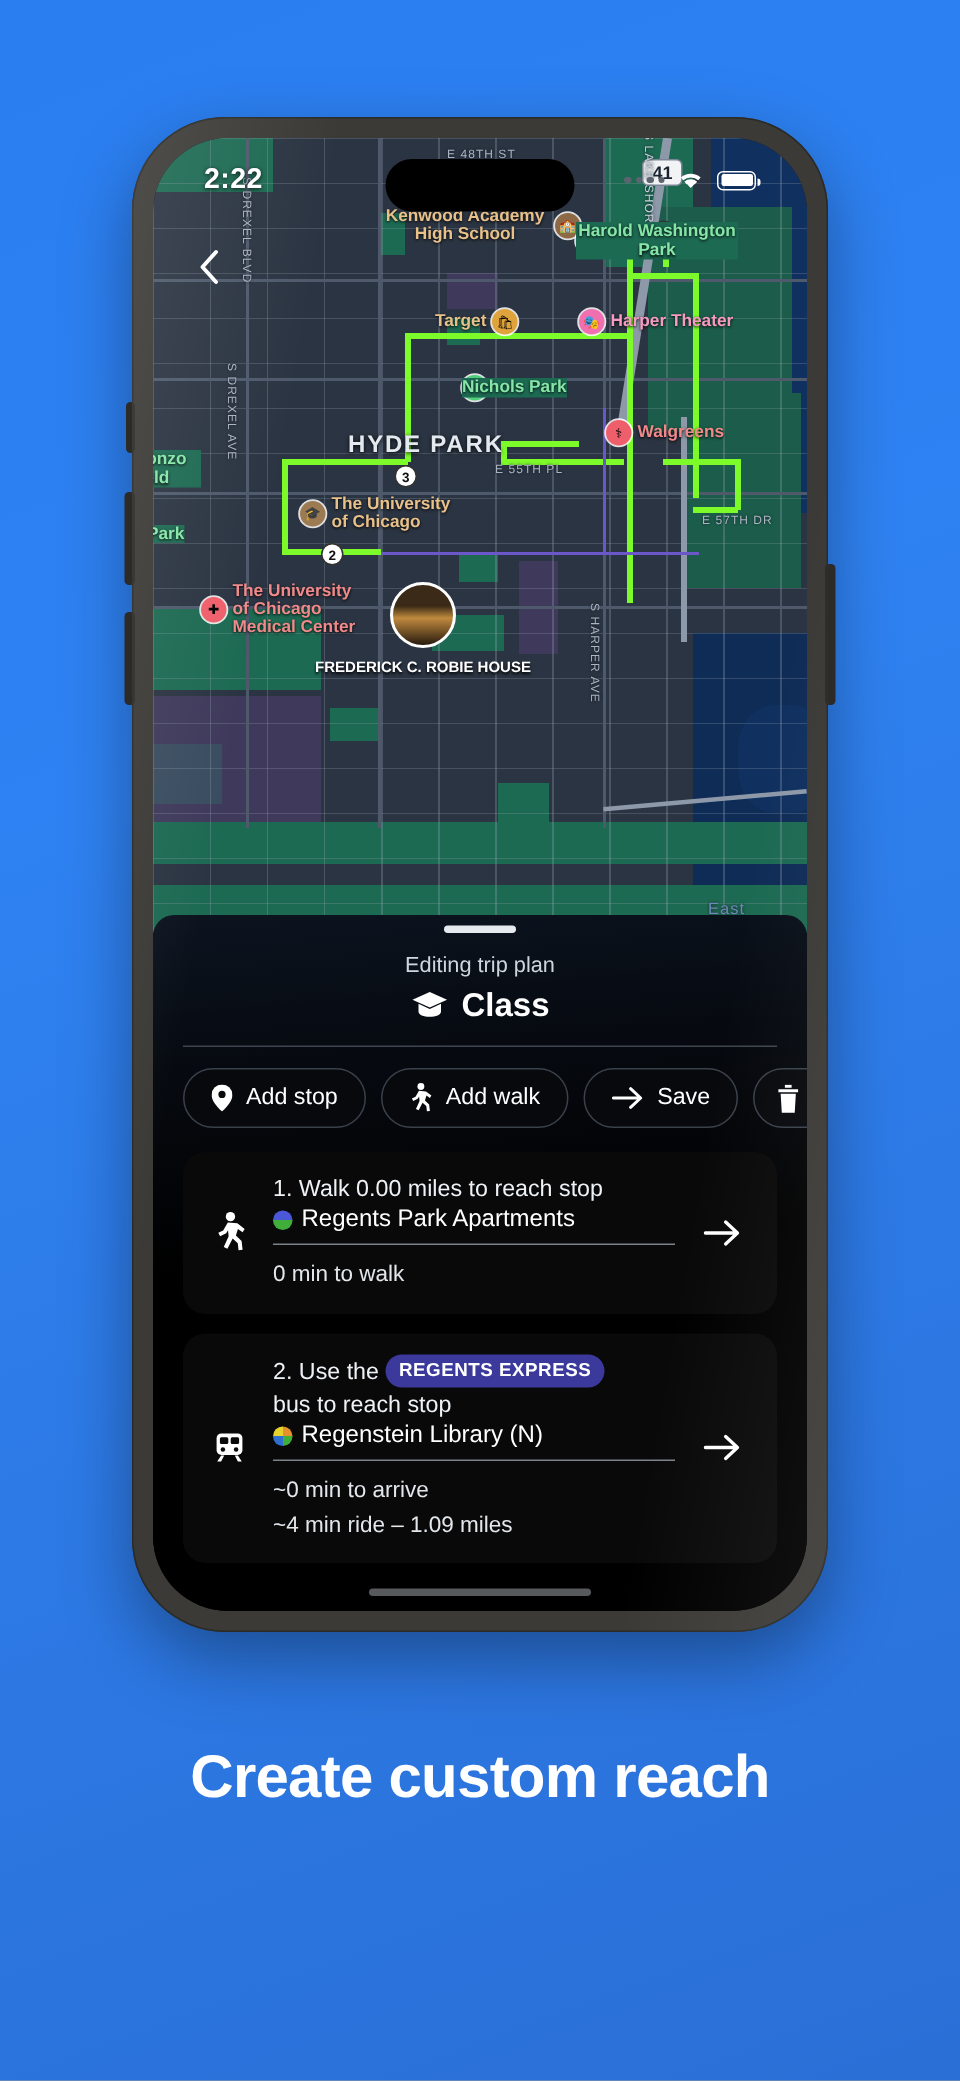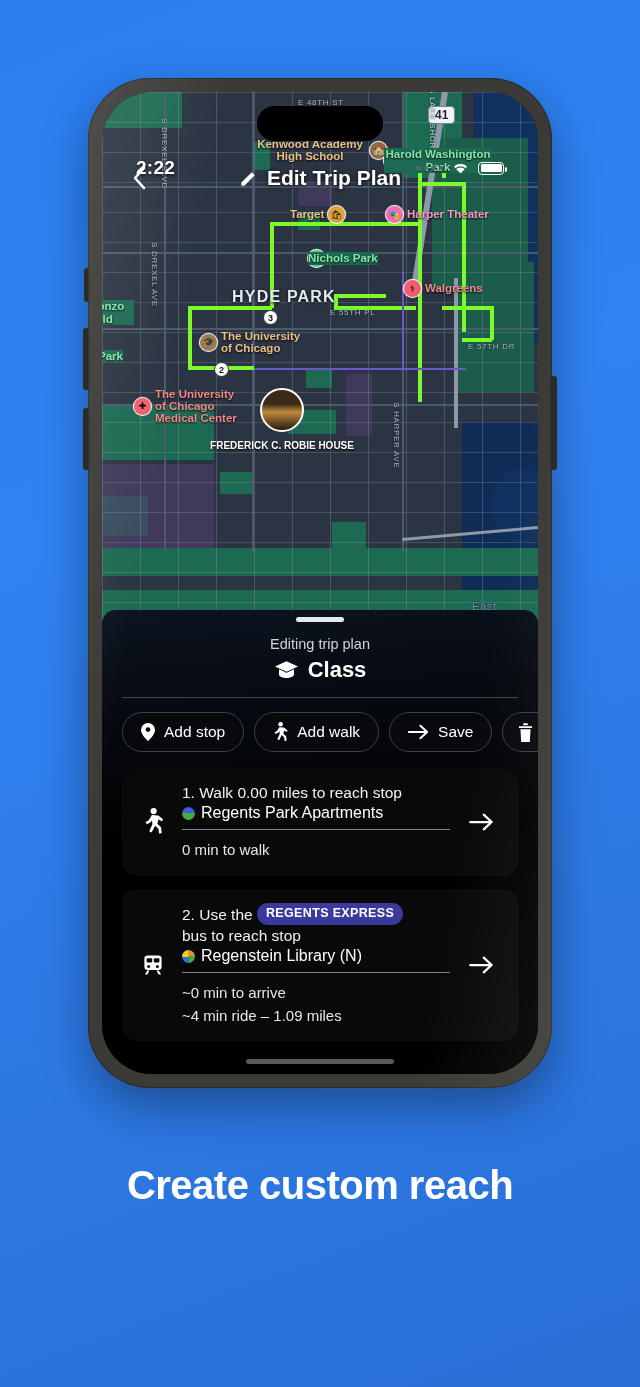--- a/index.html
+++ b/index.html
@@ -97,21 +97,20 @@
     background:#fff;color:#111;font-size:9px;font-weight:700;
     display:flex;align-items:center;justify-content:center;
     border:1.5px solid #333;
   }
 
   
   .statusbar {
     position:absolute;left:0;top:0;right:0;height:56px;z-index:20;
     display:flex;align-items:center;justify-content:space-between;
     padding:0 34px;
-    margin-top:48px;
   }
   .clock { color:#fff;font-size:19px;font-weight:700;letter-spacing:.3px;
            text-shadow:0 1px 3px rgba(0,0,0,.75); }
   .status-right { display:flex;align-items:center;gap:8px; }
   .sig-dots { display:flex;gap:3px;align-items:center }
   .sig-dots i { width:4.5px;height:4.5px;border-radius:50%;background:#5c6470;display:block }
   .battery { width:26px;height:13px;border:1.6px solid #fff;border-radius:4px;position:relative;padding:1.5px }
   .battery b { display:block;height:100%;width:100%;background:#fff;border-radius:1.5px }
   .battery::after{content:"";position:absolute;right:-3.5px;top:4px;width:2px;height:5px;background:#fff;border-radius:0 2px 2px 0}
   .dynamic-island {
@@ -351,26 +350,20 @@
       </div>
     </div>
     <div class="dynamic-island"></div>
 
     <div class="navbar">
       <div class="back-btn">
         <svg width="14" height="24" viewBox="0 0 14 24">
           <path d="M12 2 3 12l9 10" stroke="#fff" stroke-width="2.6" fill="none" stroke-linecap="round" stroke-linejoin="round"></path>
         </svg>
       </div>
-      <div class="nav-title">
-        <svg width="19" height="19" viewBox="0 0 24 24">
-          <path d="M3 17.2 16.1 4.1l3.8 3.8L6.8 21H3z" fill="#fff"></path>
-        </svg>
-        <span>Edit Trip Plan</span>
-      </div>
     </div>
 
     <div class="sheet">
       <div class="grabber"></div>
       <div class="sheet-sub">Editing trip plan</div>
       <div class="sheet-title">
         <svg width="25" height="20" viewBox="0 0 26 20">
           <path d="M13 1 25 6.4 13 11.8 1 6.4z" fill="#fff"></path>
           <path d="M5.2 9.2v5.4c0 2 3.6 3.6 7.8 3.6s7.8-1.6 7.8-3.6V9.2L13 12.8z" fill="#fff"></path>
         </svg>

